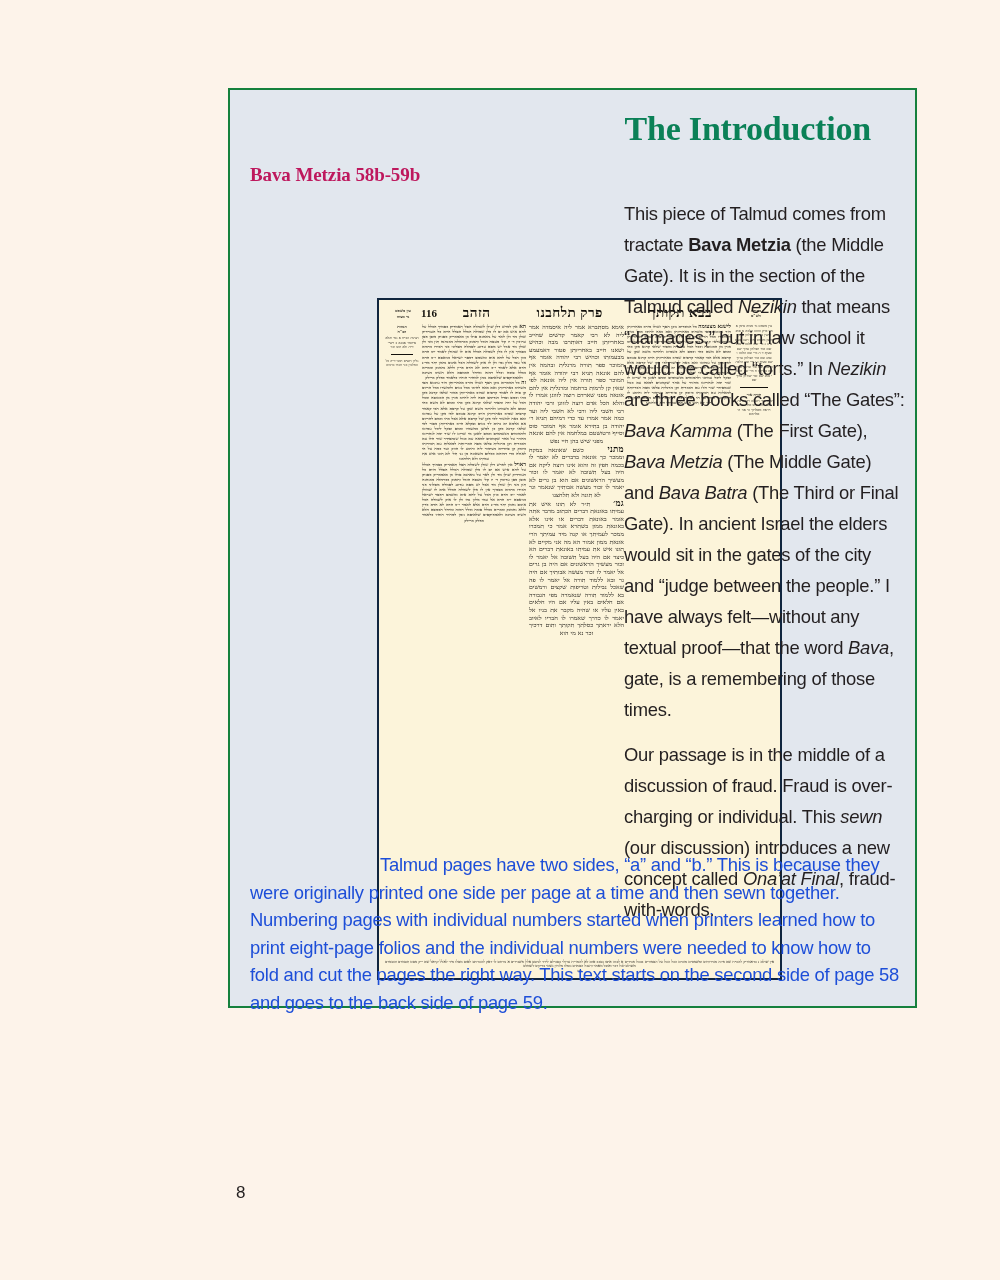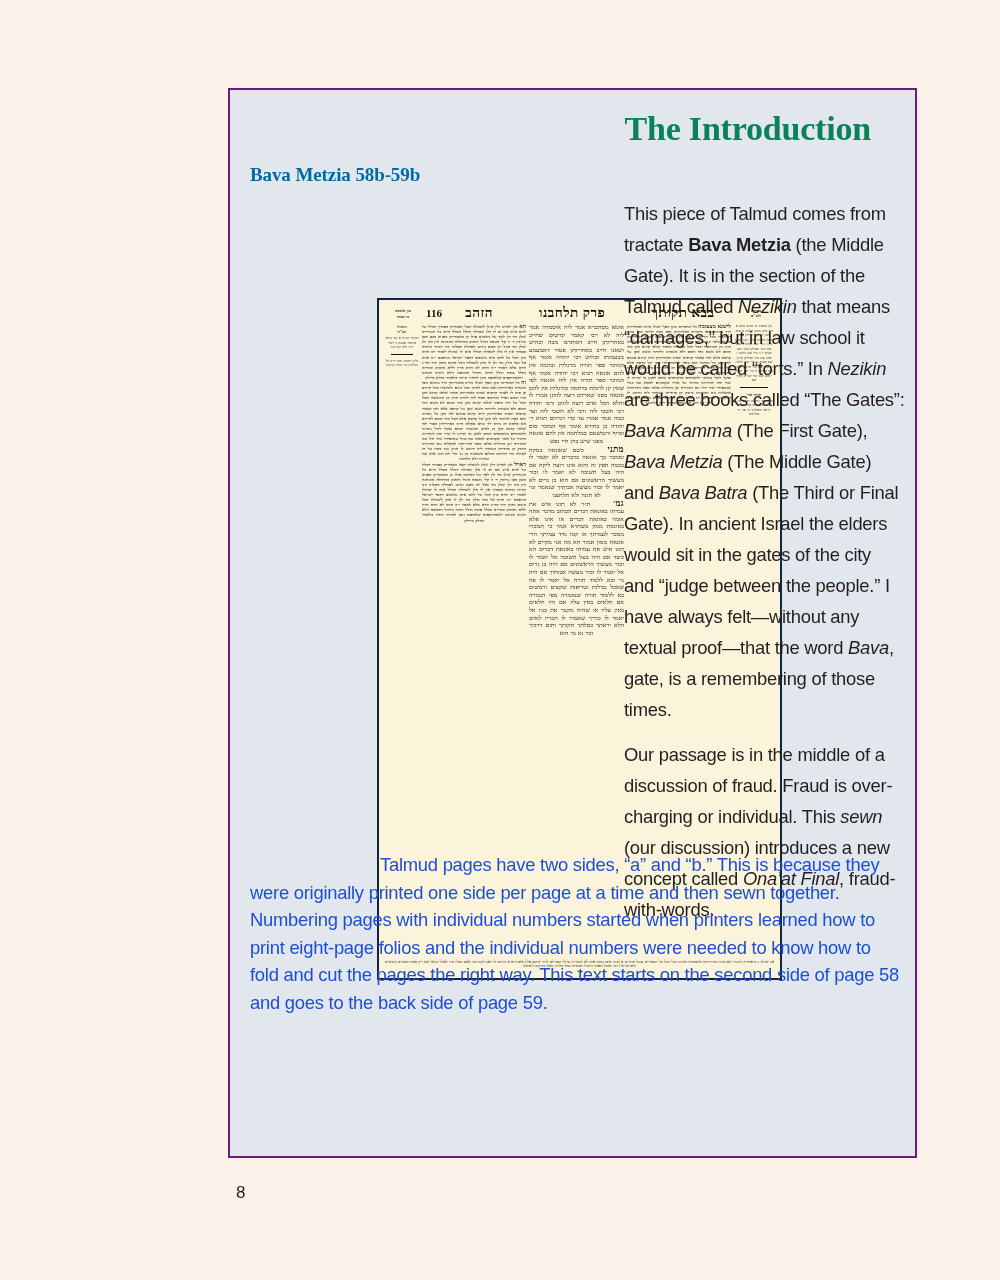--- a/index.html
+++ b/index.html
@@ -21,23 +21,23 @@
     inset: 0;
     background: #fdf3ea;
   }
 
   
   .panel {
     position: absolute;
     left: 228px;
     top: 88px;
     width: 689px;
-    height: 1070px;
+    height: 920px;
     background: #e2e7ee;
-    border: 2px solid #701a75;
+    border: 2px solid #15803d;
     box-sizing: border-box;
   }
 
   
   .title {
     position: absolute;
     left: 0;
     top: 20px;
     width: 641px;
     text-align: right;
@@ -47,21 +47,21 @@
     letter-spacing: -0.2px;
     color: #0b8157;
   }
   .subtitle {
     position: absolute;
     left: 20px;
     top: 74px;
     font-family: "Liberation Serif", serif;
     font-weight: bold;
     font-size: 19px;
-    color: #0369a1;
+    color: #be185d;
     letter-spacing: -0.1px;
   }
 
   
   .right-col {
     position: absolute;
     left: 394px;
     top: 108px;
     width: 281px;
   }
@@ -248,21 +248,21 @@
 
         <div class="t-head">
           <div class="t-head-corner">
             מסורת<br>הש"ס
           </div>
           <div class="t-head-title">
             <span>בבא תקותך</span>
             <span>פרק תלחבנו</span>
             <span>הזהב</span>
           </div>
-          <div style="display:flex;align-items:center;gap:5px;">
+          <div style="display:flex;align-items:center;">
             <div class="t-head-num">116</div>
             <div class="t-head-corner">
               עין משפט<br>נר מצוה
             </div>
           </div>
         </div>
 
         <div class="t-body">
 
           <div class="col-margin-right">

